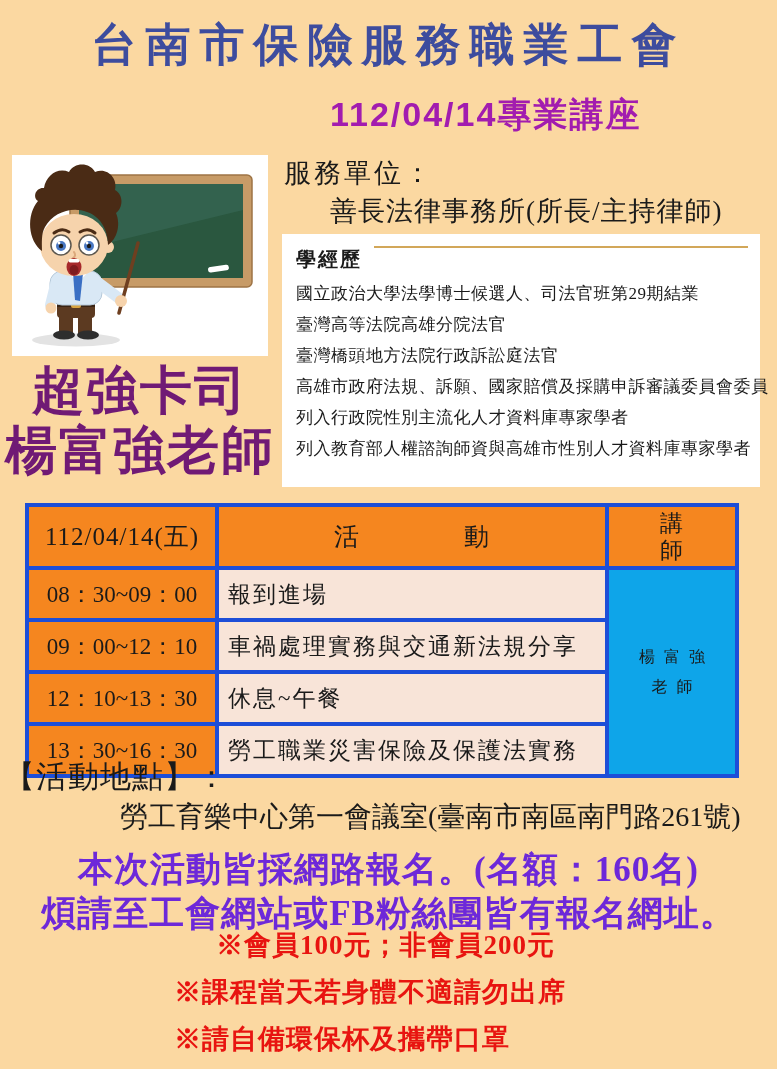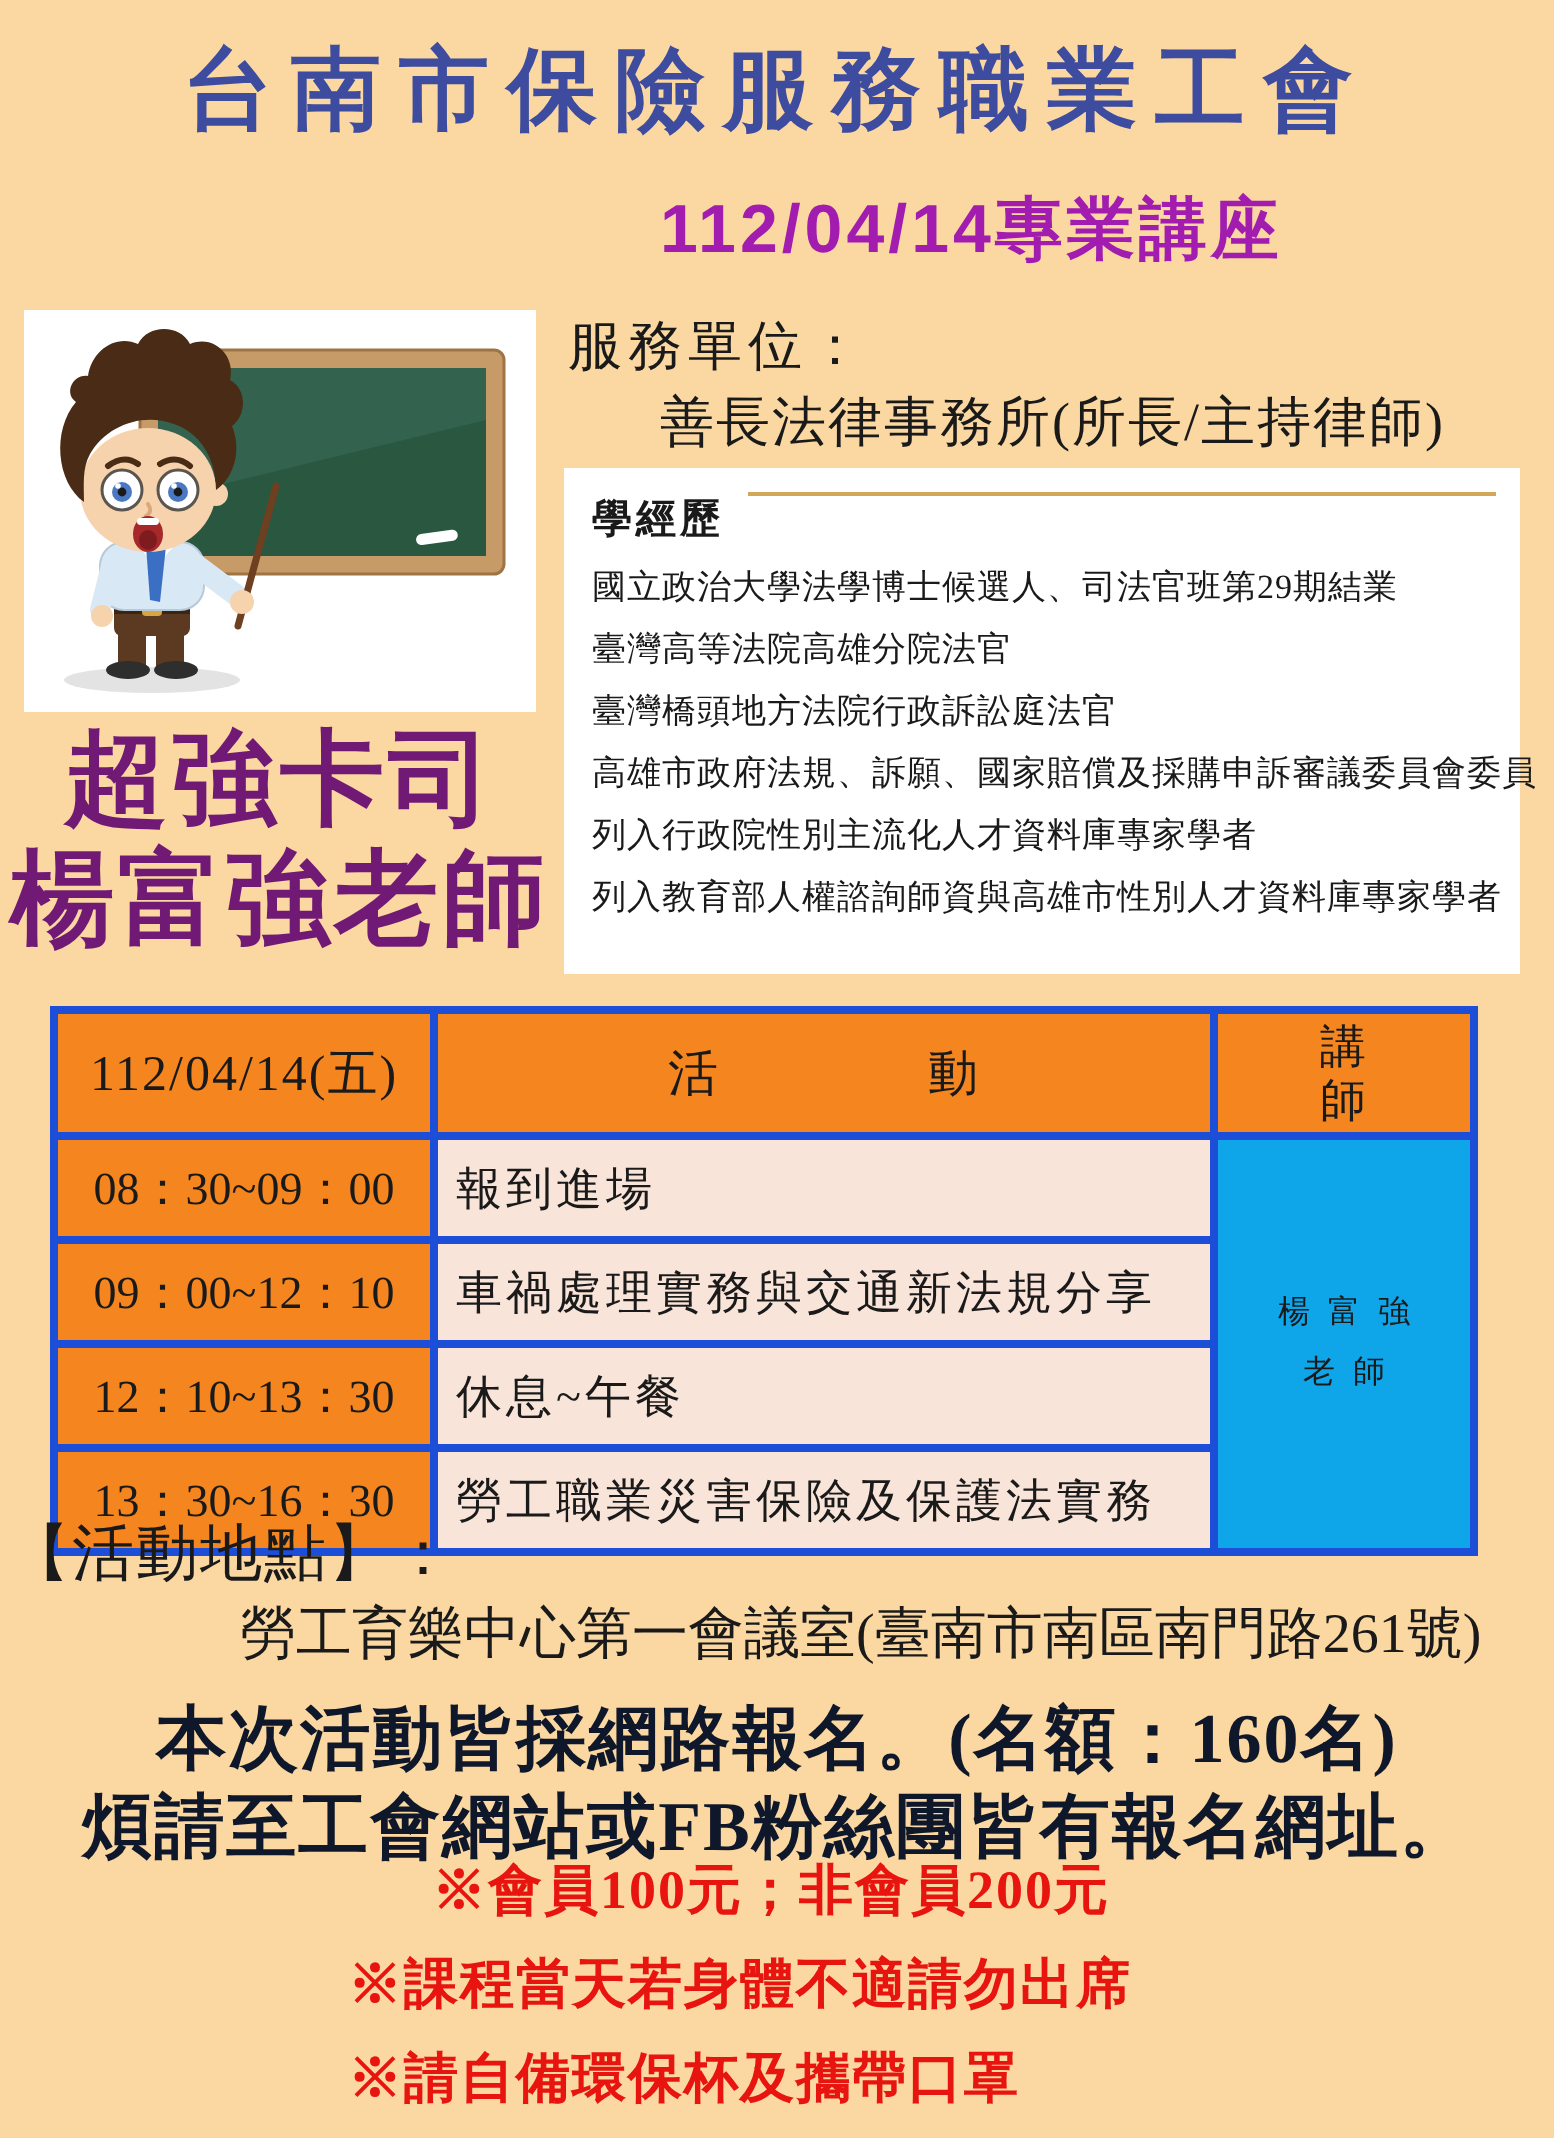--- a/index.html
+++ b/index.html
@@ -55,21 +55,21 @@
   .cell-time{ background:#F5861F; font-size:23px; }
   .cell-act{ background:#F8E4D8; text-align:left !important; padding-left:9px; font-size:23px; letter-spacing:2px; }
   .cell-lect{ background:#0ea5e9; font-size:16px; }
   .lect-hdr{ width:1.3em; margin:0 auto; line-height:27px; font-size:23px; }
   .lect-name{ line-height:30px; letter-spacing:9px; text-indent:9px; }
 
   .loc-label{ position:absolute; left:4px; top:756px; font-size:31px; letter-spacing:1px; }
   .loc-value{ position:absolute; left:120px; top:798px; font-size:28px; }
   .reg-line{
     position:absolute; left:0; width:100%; text-align:center;
-    color:#0f172a; font-weight:bold; font-size:35px; letter-spacing:1px;
+    color:#6d28d9; font-weight:bold; font-size:35px; letter-spacing:1px;
   }
   .reg-1{ top:846px; }
   .reg-2{ top:890px; }
   .note{
     position:absolute; color:#E81410; font-weight:bold;
     font-size:27px; letter-spacing:1px;
   }
   .note-0{ left:216px; top:927px; }
   .note-1{ left:174px; top:974px; }
   .note-2{ left:174px; top:1021px; }

